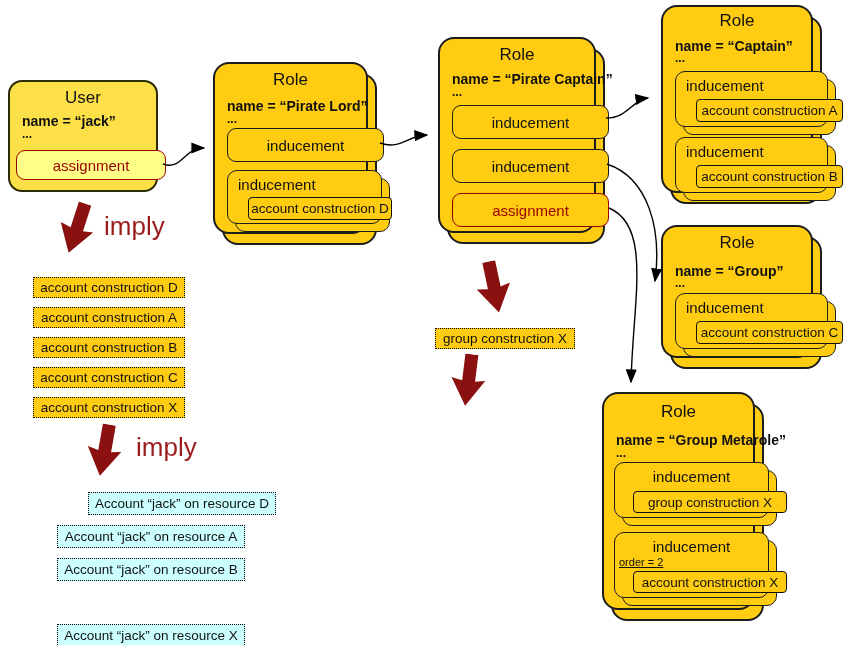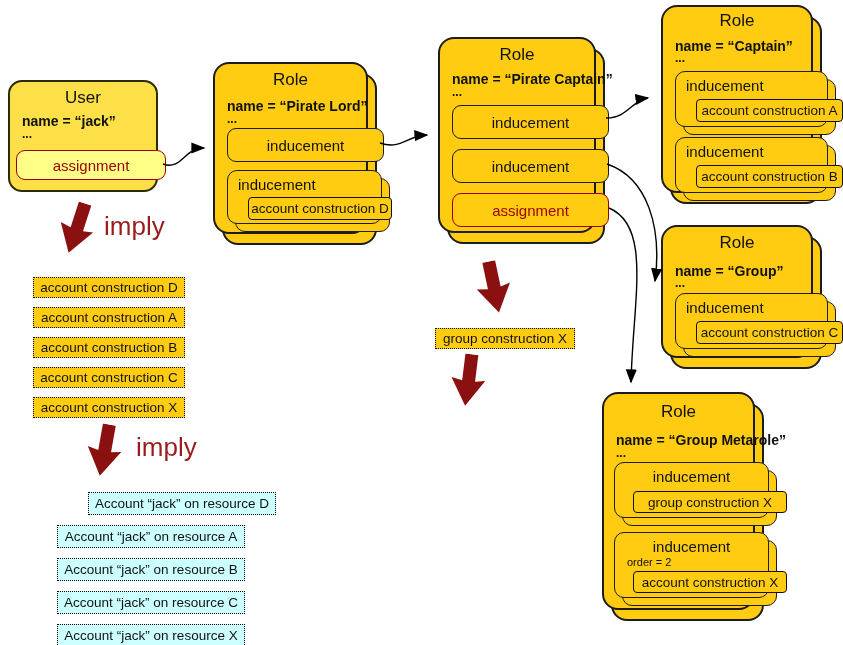--- a/index.html
+++ b/index.html
@@ -17,21 +17,21 @@
   .dots{position:absolute;left:12px;font-size:12px;font-weight:bold;}
   
   .subbox{position:absolute;background:#ffcc11;border:1.6px solid #1c1c1c;border-radius:9px;
           display:flex;align-items:center;justify-content:center;font-size:15px;}
   .subbox.yellow{background:#ffff88;}
   .subbox.redbox{border-color:#990000;color:#990000;}
   
   .group{position:absolute;inset:0;background:#ffcc11;border:1.6px solid #1c1c1c;border-radius:10px;}
   .glabel-left{position:absolute;left:10px;top:5px;font-size:15px;}
   .glabel-center{position:absolute;left:0;right:0;top:5px;text-align:center;font-size:15px;}
-  .order-line{position:absolute;left:12px;top:23px;font-size:11px;}
+  .order-line{position:absolute;left:4px;top:23px;font-size:11px;text-decoration:underline;}
   .construction{position:absolute;background:#ffcc11;border:1.5px solid #111;border-radius:4px;
                 display:flex;align-items:center;justify-content:center;font-size:13.5px;white-space:nowrap;}
   
   .dashed{position:absolute;background:#ffcc11;border:1.6px dotted #000;
           display:flex;align-items:center;justify-content:center;font-size:13.5px;white-space:nowrap;}
   .blue{background:#ccffff;}
   .imply-label{position:absolute;font-size:26px;color:#9b1c1c;}
   .block-arrow{position:absolute;}
   .connectors{position:absolute;left:0;top:0;pointer-events:none;}
 </style>
@@ -161,21 +161,20 @@
 
   <div class="dashed" style="left:33px;top:277px;width:150px;height:19px;">account construction D</div>
   <div class="dashed" style="left:33px;top:307px;width:150px;height:19px;">account construction A</div>
   <div class="dashed" style="left:33px;top:337px;width:150px;height:19px;">account construction B</div>
   <div class="dashed" style="left:33px;top:367px;width:150px;height:19px;">account construction C</div>
   <div class="dashed" style="left:33px;top:397px;width:150px;height:19px;">account construction X</div>
 
   <div class="dashed blue" style="left:57px;top:492px;width:186px;height:21px;margin-left:31px;">Account “jack” on resource D</div>
   <div class="dashed blue" style="left:57px;top:525px;width:186px;height:21px;">Account “jack” on resource A</div>
   <div class="dashed blue" style="left:57px;top:558px;width:186px;height:21px;">Account “jack” on resource B</div>
-  <div class="dashed blue" style="left:57px;top:591px;width:186px;height:21px;">Account “jack” on resource C</div>
   <div class="dashed blue" style="left:57px;top:624px;width:186px;height:21px;">Account “jack” on resource X</div>
 
   <div class="dashed" style="left:435px;top:328px;width:138px;height:19px;">group construction X</div>
 
   <svg class="connectors" width="843" height="645" viewBox="0 0 843 645">
     <defs>
       <marker id="ah" markerWidth="11" markerHeight="9" refX="9" refY="4" orient="auto">
         <path d="M0,0 L10,4 L0,8 Z" fill="#000"></path>
       </marker>
     </defs>

